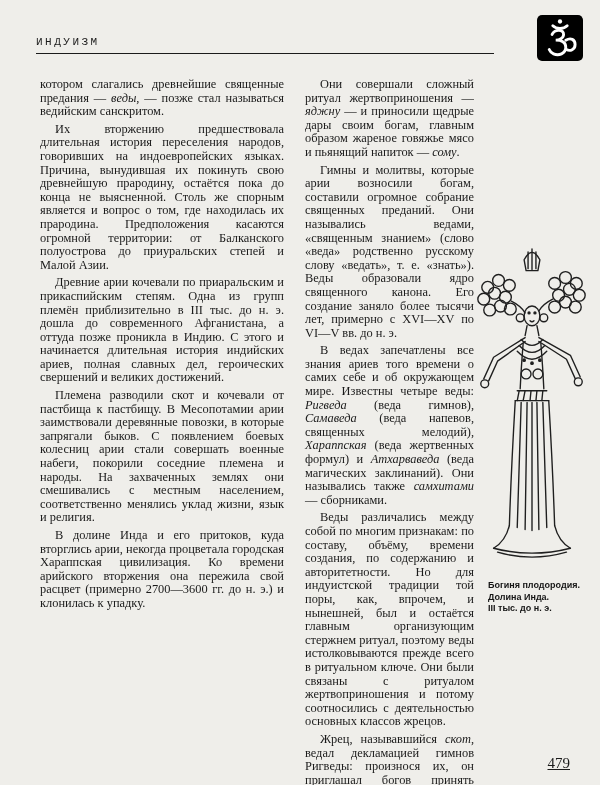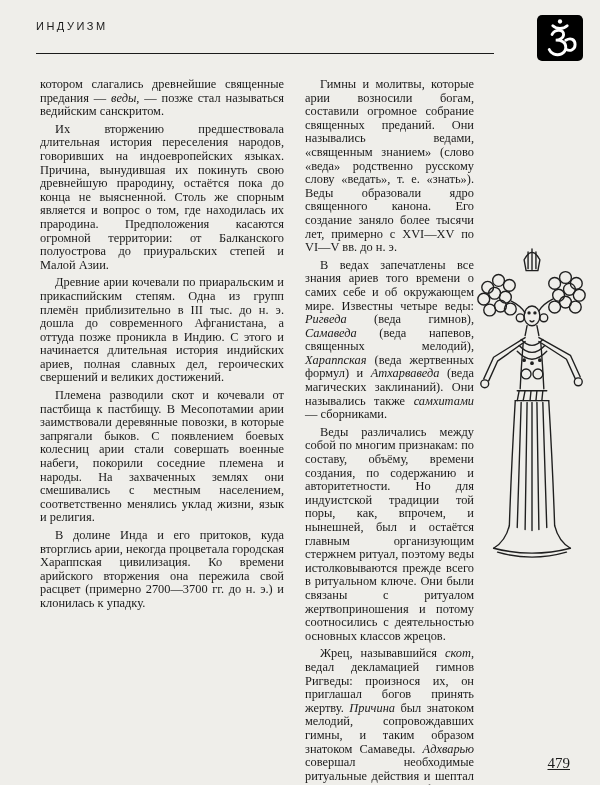--- a/index.html
+++ b/index.html
@@ -7,22 +7,22 @@
     width: 600px; height: 785px;
     background: #efeeea;
     overflow: hidden;
     font-family: "Liberation Serif", serif;
     color: #1a1a1a;
   }
   .page { position: absolute; inset: 0; width: 600px; height: 785px; }
 
   
   .header-title {
-    position: absolute; left: 36px; top: 20px;
-    font-family: Liberation Sans, sans-serif;
+    position: absolute; left: 36px; top: 36px;
+    font-family: Liberation Mono, monospace;
     font-size: 11px; letter-spacing: 2.5px; color: #1b1b1b;
   }
   .header-rule {
     position: absolute; left: 36px; top: 53px;
     width: 458px; height: 1px; background: #1b1b1b;
   }
   .om-box {
     position: absolute; right: 17px; top: 15px;
     width: 46px; height: 46px;
   }
@@ -74,24 +74,25 @@
       </g>
       <circle cx="32" cy="9" r="3" fill="#fff"></circle>
     </svg>
   </div>
 
   <div class="col col-left">
     <p class="para">котором слагались древнейшие священные предания — <i>веды</i>, — позже стал называться ведийским санскритом.</p>
     <p class="indent">Их вторжению предшествовала длительная история переселения народов, говоривших на индоевропейских языках. Причина, вынудившая их покинуть свою древнейшую прародину, остаётся пока до конца не выясненной. Столь же спорным является и вопрос о том, где находилась их прародина. Предположения касаются огромной территории: от Балканского полуострова до приуральских степей и Малой Азии.</p>
     <p class="indent">Древние арии кочевали по приаральским и прикаспийским степям. Одна из групп племён приблизительно в III тыс. до н. э. дошла до современного Афганистана, а оттуда позже проникла в Индию. С этого и начинается длительная история индийских ариев, полная славных дел, героических свершений и великих достижений.</p>
     <p class="indent">Племена разводили скот и кочевали от пастбища к пастбищу. В Месопотамии арии заимствовали деревянные повозки, в которые запрягали быков. С появлением боевых колесниц арии стали совершать военные набеги, покорили соседние племена и народы. На захваченных землях они смешивались с местным населением, соответственно менялись уклад жизни, язык и религия.</p>
-    <p class="indent">В долине Инда и его притоков, куда вторглись арии, некогда процветала городская Хараппская цивилизация. Ко времени арийского вторжения она пережила свой расцвет (примерно 2700—3700 гг. до н. э.) и клонилась к упадку.</p>
+    <p class="indent">В долине Инда и его притоков, куда вторглись арии, некогда процветала городская Хараппская цивилизация. Ко времени арийского вторжения она пережила свой расцвет (примерно 2700—3600 гг. до н. э.) и клонилась к упадку.</p>
   </div>
 
   <div class="col col-right">
+    <p class="indent">Они совершали сложный ритуал жертвоприношения — <i>яджну</i> — и приносили щедрые дары своим богам, главным образом жареное говяжье мясо и пьянящий напиток — <i>сому</i>.</p>
     <p class="indent">Гимны и молитвы, которые арии возносили богам, составили огромное собрание священных преданий. Они назывались ведами, «священным знанием» (слово «веда» родственно русскому слову «ведать», т. е. «знать»). Веды образовали ядро священного канона. Его создание заняло более тысячи лет, примерно с XVI—XV по VI—V вв. до н. э.</p>
     <p class="indent">В ведах запечатлены все знания ариев того времени о самих себе и об окружающем мире. Известны четыре веды: <i>Ригведа</i> (веда гимнов), <i>Самаведа</i> (веда напевов, священных мелодий), <i>Хараппская</i> (веда жертвенных формул) и <i>Атхарваведа</i> (веда магических заклинаний). Они назывались также <i>самхитами</i> — сборниками.</p>
     <p class="indent">Веды различались между собой по многим признакам: по составу, объёму, времени создания, по содержанию и авторитетности. Но для индуистской традиции той поры, как, впрочем, и нынешней, был и остаётся главным организующим стержнем ритуал, поэтому веды истолковываются прежде всего в ритуальном ключе. Они были связаны с ритуалом жертвоприношения и потому соотносились с деятельностью основных классов жрецов.</p>
     <p class="indent">Жрец, называвшийся <i>скот</i>, ведал декламацией гимнов Ригведы: произнося их, он приглашал богов принять жертву. <i>Причина</i> был знатоком мелодий, сопровождавших гимны, и таким образом знатоком Самаведы. <i>Адхварью</i> совершал необходимые ритуальные действия и шептал при этом жертвенные формулы Яджурведы.</p>
 
   </div>
 
   <div class="figurine">
     <svg viewBox="0 0 130 335" width="128" height="330" aria-hidden="true">
       <g fill="none" stroke="#1f1f1f" stroke-width="1.4" stroke-linejoin="round" stroke-linecap="round">
@@ -153,16 +154,21 @@
         <path d="M48,163 Q44,230 42,290 M82,163 Q86,230 88,290"></path>
         <path d="M54,165 Q52,230 50,292 M60,165 Q59,230 58,294 M65,165 L65,295 M70,165 Q71,230 72,294 M76,165 Q78,230 80,292"></path>
 
         <path d="M42,290 Q38,306 26,313 M88,290 Q92,306 104,313"></path>
         <path d="M26,313 Q65,323 104,313"></path>
         <path d="M30,317 Q65,327 100,317"></path>
       </g>
     </svg>
   </div>
 
+  <div class="figure-caption">
+    <div>Богиня плодородия.</div>
+    <div>Долина Инда.</div>
+    <div>III тыс. до н. э.</div>
+  </div>
 
   <div class="page-number">479</div>
 
 </div>
 
 </body></html>

